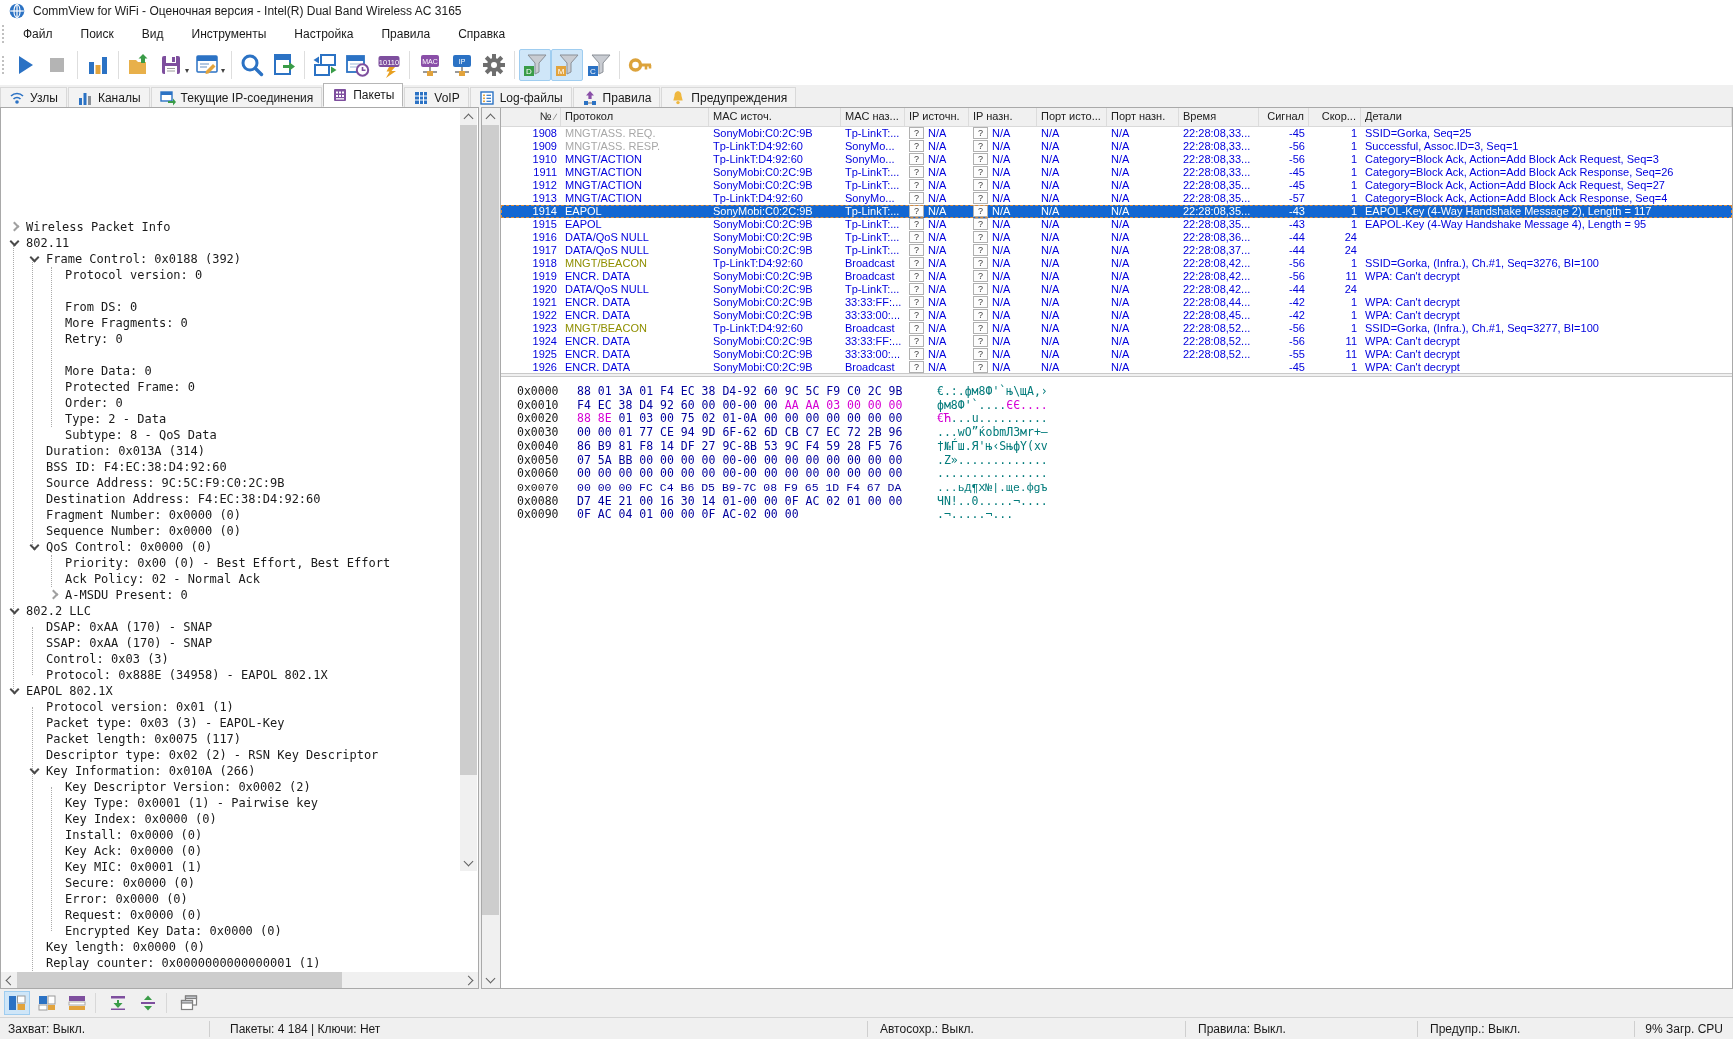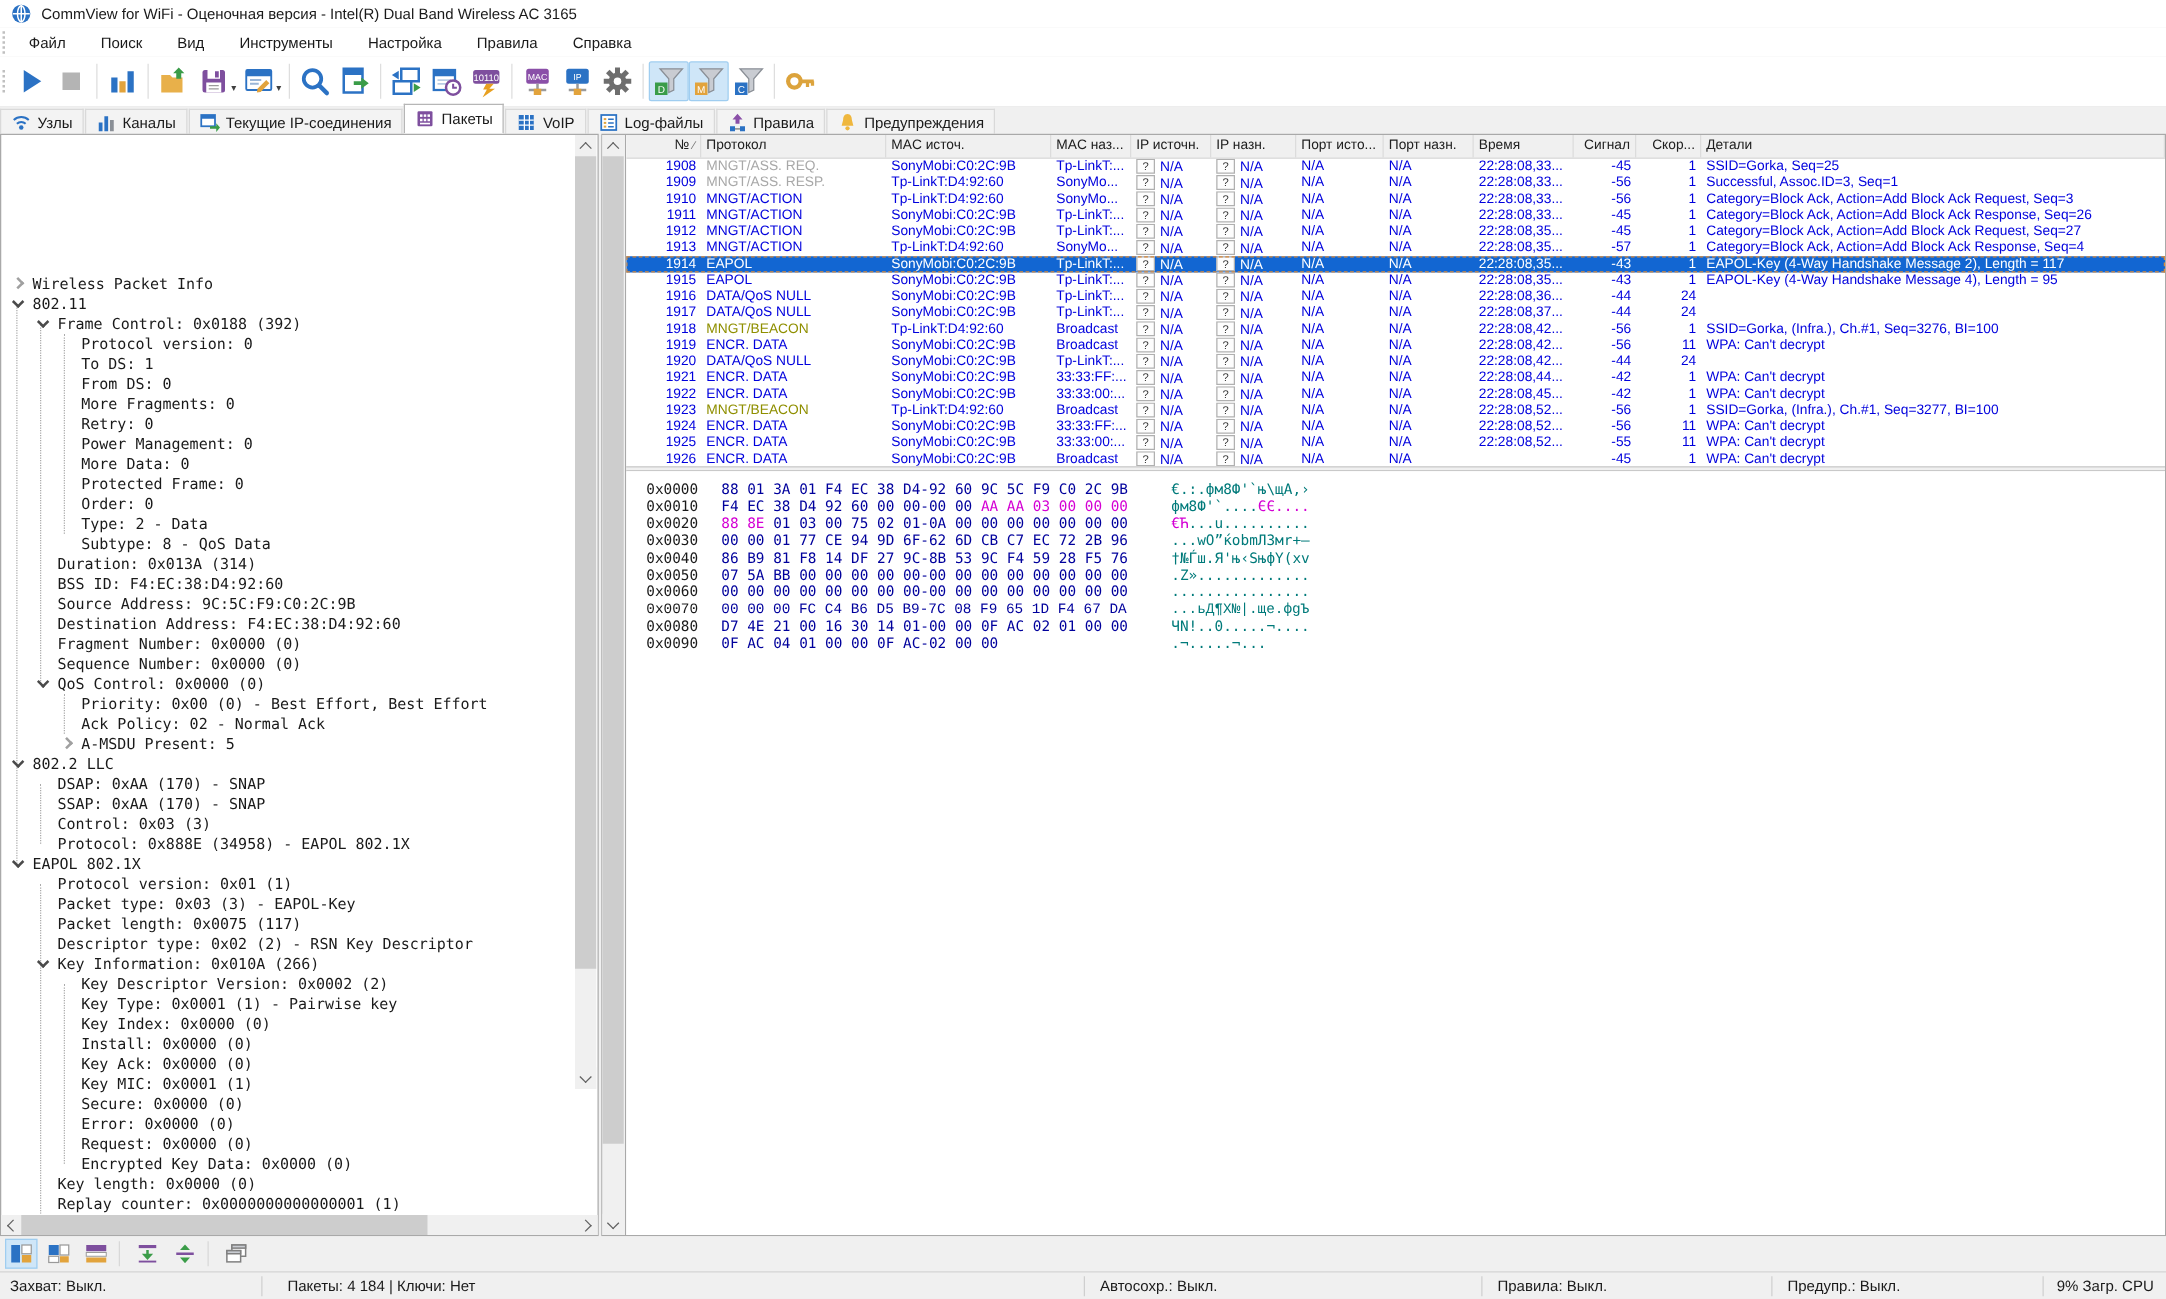--- a/index.html
+++ b/index.html
@@ -374,40 +374,38 @@
       <div class="guide" style="left:31px;top:151px;height:288px;"></div>
       <div class="guide" style="left:31px;top:519px;height:48px;"></div>
       <div class="guide" style="left:31px;top:599px;height:368px;"></div>
       <div class="guide" style="left:50px;top:159px;height:160px;"></div>
       <div class="guide" style="left:50px;top:447px;height:32px;"></div>
       <div class="guide" style="left:50px;top:679px;height:144px;"></div>
     <div class="trow" style="top: 111px;"><span class="chev c" style="left: 10px;"></span><span style="position: absolute; left: 25px;">Wireless Packet Info</span></div>
         <div class="trow" style="top: 127px;"><span class="chev o" style="left: 10px;"></span><span style="position: absolute; left: 25px;">802.11</span></div>
         <div class="trow" style="top: 143px;"><span class="chev o" style="left: 30px;"></span><span style="position: absolute; left: 45px;">Frame Control: 0x0188 (392)</span></div>
         <div class="trow" style="top: 159px;"><span style="position: absolute; left: 64px;">Protocol version: 0</span></div>
-        <div class="trow" style="top: 175px;"><span style="position: absolute; left: 64px;">To DS: 1</span></div>
         <div class="trow" style="top: 191px;"><span style="position: absolute; left: 64px;">From DS: 0</span></div>
         <div class="trow" style="top: 207px;"><span style="position: absolute; left: 64px;">More Fragments: 0</span></div>
         <div class="trow" style="top: 223px;"><span style="position: absolute; left: 64px;">Retry: 0</span></div>
-        <div class="trow" style="top: 239px;"><span style="position: absolute; left: 64px;">Power Management: 0</span></div>
         <div class="trow" style="top: 255px;"><span style="position: absolute; left: 64px;">More Data: 0</span></div>
         <div class="trow" style="top: 271px;"><span style="position: absolute; left: 64px;">Protected Frame: 0</span></div>
         <div class="trow" style="top: 287px;"><span style="position: absolute; left: 64px;">Order: 0</span></div>
         <div class="trow" style="top: 303px;"><span style="position: absolute; left: 64px;">Type: 2 - Data</span></div>
         <div class="trow" style="top: 319px;"><span style="position: absolute; left: 64px;">Subtype: 8 - QoS Data</span></div>
         <div class="trow" style="top: 335px;"><span style="position: absolute; left: 45px;">Duration: 0x013A (314)</span></div>
         <div class="trow" style="top: 351px;"><span style="position: absolute; left: 45px;">BSS ID: F4:EC:38:D4:92:60</span></div>
         <div class="trow" style="top: 367px;"><span style="position: absolute; left: 45px;">Source Address: 9C:5C:F9:C0:2C:9B</span></div>
         <div class="trow" style="top: 383px;"><span style="position: absolute; left: 45px;">Destination Address: F4:EC:38:D4:92:60</span></div>
         <div class="trow" style="top: 399px; padding-left: 21px;"><span style="position: absolute; left: 45px;">Fragment Number: 0x0000 (0)</span></div>
         <div class="trow" style="top: 415px;"><span style="position: absolute; left: 45px;">Sequence Number: 0x0000 (0)</span></div>
         <div class="trow" style="top: 431px;"><span class="chev o" style="left: 30px;"></span><span style="position: absolute; left: 45px;">QoS Control: 0x0000 (0)</span></div>
         <div class="trow" style="top: 447px;"><span style="position: absolute; left: 64px;">Priority: 0x00 (0) - Best Effort, Best Effort</span></div>
         <div class="trow" style="top: 463px;"><span style="position: absolute; left: 64px;">Ack Policy: 02 - Normal Ack</span></div>
-        <div class="trow" style="top: 479px;"><span class="chev c" style="left: 49px;"></span><span style="position: absolute; left: 64px;">A-MSDU Present: 5</span></div>
+        <div class="trow" style="top: 479px;"><span class="chev c" style="left: 49px;"></span><span style="position: absolute; left: 64px;">A-MSDU Present: 0</span></div>
         <div class="trow" style="top: 495px;"><span class="chev o" style="left: 10px;"></span><span style="position: absolute; left: 25px;">802.2 LLC</span></div>
         <div class="trow" style="top: 511px;"><span style="position: absolute; left: 45px;">DSAP: 0xAA (170) - SNAP</span></div>
         <div class="trow" style="top: 527px;"><span style="position: absolute; left: 45px;">SSAP: 0xAA (170) - SNAP</span></div>
         <div class="trow" style="top: 543px;"><span style="position: absolute; left: 45px;">Control: 0x03 (3)</span></div>
         <div class="trow" style="top: 559px;"><span style="position: absolute; left: 45px;">Protocol: 0x888E (34958) - EAPOL 802.1X</span></div>
         <div class="trow" style="top: 575px;"><span class="chev o" style="left: 10px;"></span><span style="position: absolute; left: 25px;">EAPOL 802.1X</span></div>
         <div class="trow" style="top: 591px;"><span style="position: absolute; left: 45px;">Protocol version: 0x01 (1)</span></div>
         <div class="trow" style="top: 607px;"><span style="position: absolute; left: 45px;">Packet type: 0x03 (3) - EAPOL-Key</span></div>
         <div class="trow" style="top: 623px;"><span style="position: absolute; left: 45px;">Packet length: 0x0075 (117)</span></div>
         <div class="trow" style="top: 639px;"><span style="position: absolute; left: 45px;">Descriptor type: 0x02 (2) - RSN Key Descriptor</span></div>

